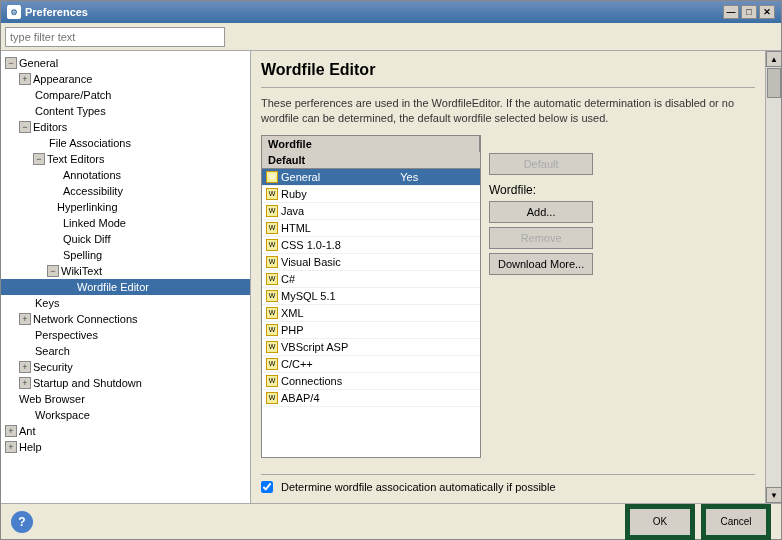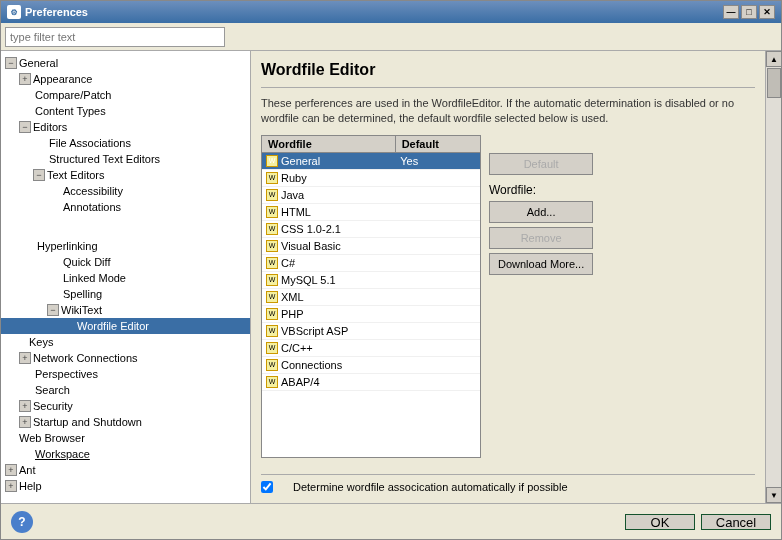--- a/index.html
+++ b/index.html
@@ -163,20 +163,21 @@
       background: white;
       width: 220px;
       display: flex;
       flex-direction: column;
       overflow: hidden;
     }
     .table-header {
       display: flex;
       background: #d4d0c8;
       border-bottom: 1px solid #888;
+      flex-direction: column;
     }
     .th {
       font-size: 11px;
       font-weight: bold;
       padding: 2px 6px;
       border-right: 1px solid #888;
       flex: 1;
     }
     .th:last-child { border-right: none; flex: 0.6; }
     .table-body {
@@ -239,21 +240,21 @@
     .bottom-section {
       border-top: 1px solid #aaa;
       padding-top: 6px;
       display: flex;
       align-items: center;
       gap: 6px;
     }
     .checkbox-area {
       display: flex;
       align-items: center;
-      gap: 20px;
+      gap: 8px;
       flex: 1;
     }
     .checkbox-area input[type=checkbox] {
       width: 12px;
       height: 12px;
     }
     .footer {
       height: 36px;
       background: #ece9d8;
       border-top: 1px solid #aaa;
@@ -278,25 +279,25 @@
       align-items: center;
       justify-content: center;
       cursor: pointer;
       border: none;
     }
     .footer-right {
       display: flex;
       gap: 6px;
     }
     .footer-btn {
-      height: 16px;
+      height: 36px;
       min-width: 70px;
       background: #d4d0c8;
-      border: 1px solid #14532d;
-      font-size: 13px;
+      border: 5px solid #14532d;
+      font-size: 10px;
       cursor: pointer;
       padding: 0 12px;
     }
     .scroll-v-btn {
       width: 16px;
       height: 16px;
       background: #d4d0c8;
       border: 1px solid #888;
       display: flex;
       align-items: center;
@@ -364,60 +365,56 @@
           </div>
           <div class="tree-item" style="padding-left: 18px;">
             <span class="tree-toggle" style="font-size: 9px; border: 1px solid rgb(136, 136, 136); background: rgb(212, 208, 200); width: 12px; height: 12px; flex-shrink: 0;">−</span>
             <span class="tree-label">Editors</span>
           </div>
           <div class="tree-item" style="padding-left: 32px; text-align: center;">
             <span class="tree-toggle empty"></span>
             <span class="tree-label">File Associations</span>
           </div>
           <div class="tree-item" style="padding-left: 32px;">
-            <span class="tree-toggle empty"></span>
-            <span class="tree-label">Structured Text Editors</span>
-          </div>
-          <div class="tree-item" style="padding-left: 32px;">
             <span class="tree-toggle" style="font-size: 9px; border: 1px solid rgb(136, 136, 136); background: rgb(212, 208, 200); width: 12px; height: 12px; flex-shrink: 0;">−</span>
             <span class="tree-label">Text Editors</span>
           </div>
           <div class="tree-item" style="padding-left: 46px;">
             <span class="tree-toggle empty"></span>
+            <span class="tree-label">Annotations</span>
+          </div>
+          <div class="tree-item" style="padding-left: 46px;">
+            <span class="tree-toggle empty"></span>
             <span class="tree-label">Accessibility</span>
           </div>
+          <div class="tree-item" style="padding-left: 40px;">
+            <span class="tree-toggle empty"></span>
+            <span class="tree-label">Hyperlinking</span>
+          </div>
           <div class="tree-item" style="padding-left: 46px;">
             <span class="tree-toggle empty"></span>
-            <span class="tree-label">Annotations</span>
-          </div>
-          <div class="tree-item" style="padding-left: 20px; margin-top: 23px;">
-            <span class="tree-toggle empty"></span>
-            <span class="tree-label">Hyperlinking</span>
+            <span class="tree-label">Linked Mode</span>
           </div>
           <div class="tree-item" style="padding-left: 46px;">
             <span class="tree-toggle empty"></span>
             <span class="tree-label">Quick Diff</span>
-          </div>
-          <div class="tree-item" style="padding-left: 46px;">
-            <span class="tree-toggle empty"></span>
-            <span class="tree-label">Linked Mode</span>
           </div>
           <div class="tree-item" style="padding-left: 46px;">
             <span class="tree-toggle empty"></span>
             <span class="tree-label">Spelling</span>
           </div>
           <div class="tree-item" style="padding-left: 46px;">
             <span class="tree-toggle" style="font-size: 9px; border: 1px solid rgb(136, 136, 136); background: rgb(212, 208, 200); width: 12px; height: 12px; flex-shrink: 0;">−</span>
             <span class="tree-label">WikiText</span>
           </div>
           <div class="tree-item selected" style="padding-left: 60px;">
             <span class="tree-toggle empty"></span>
             <span class="tree-label">Wordfile Editor</span>
           </div>
-          <div class="tree-item" style="padding-left: 12px;">
+          <div class="tree-item" style="padding-left: 18px;">
             <span class="tree-toggle empty"></span>
             <span class="tree-label">Keys</span>
           </div>
           <div class="tree-item" style="padding-left: 18px;">
             <span class="tree-toggle" style="font-size: 9px; border: 1px solid rgb(136, 136, 136); background: rgb(212, 208, 200); width: 12px; height: 12px; flex-shrink: 0;">+</span>
             <span class="tree-label">Network Connections</span>
           </div>
           <div class="tree-item" style="padding-left: 18px;">
             <span class="tree-toggle empty"></span>
             <span class="tree-label">Perspectives</span>
@@ -431,21 +428,21 @@
             <span class="tree-label">Security</span>
           </div>
           <div class="tree-item" style="padding-left: 18px;">
             <span class="tree-toggle" style="font-size: 9px; border: 1px solid rgb(136, 136, 136); background: rgb(212, 208, 200); width: 12px; height: 12px; flex-shrink: 0;">+</span>
             <span class="tree-label">Startup and Shutdown</span>
           </div>
           <div class="tree-item" style="padding-left: 2px;">
             <span class="tree-toggle empty"></span>
             <span class="tree-label">Web Browser</span>
           </div>
-          <div class="tree-item" style="padding-left: 18px; text-decoration: underline;">
+          <div class="tree-item" style="padding-left: 18px;">
             <span class="tree-toggle empty"></span>
             <span class="tree-label">Workspace</span>
           </div>
           <div class="tree-item" style="padding-left: 4px;">
             <span class="tree-toggle" style="font-size: 9px; border: 1px solid rgb(136, 136, 136); background: rgb(212, 208, 200); width: 12px; height: 12px; flex-shrink: 0;">+</span>
             <span class="tree-label">Ant</span>
           </div>
           <div class="tree-item" style="padding-left: 4px;">
             <span class="tree-toggle" style="font-size: 9px; border: 1px solid rgb(136, 136, 136); background: rgb(212, 208, 200); width: 12px; height: 12px; flex-shrink: 0;">+</span>
             <span class="tree-label">Help</span>
@@ -490,21 +487,21 @@
               <div class="table-row">
                 <div class="table-cell">
                   <span class="file-icon">W</span>
                   <span>HTML</span>
                 </div>
                 <div class="table-cell default-col"></div>
               </div>
               <div class="table-row">
                 <div class="table-cell">
                   <span class="file-icon">W</span>
-                  <span>CSS 1.0-2.1</span>
+                  <span>CSS 1.0-1.8</span>
                 </div>
                 <div class="table-cell default-col"></div>
               </div>
               <div class="table-row">
                 <div class="table-cell">
                   <span class="file-icon">W</span>
                   <span>Visual Basic</span>
                 </div>
                 <div class="table-cell default-col"></div>
               </div>

